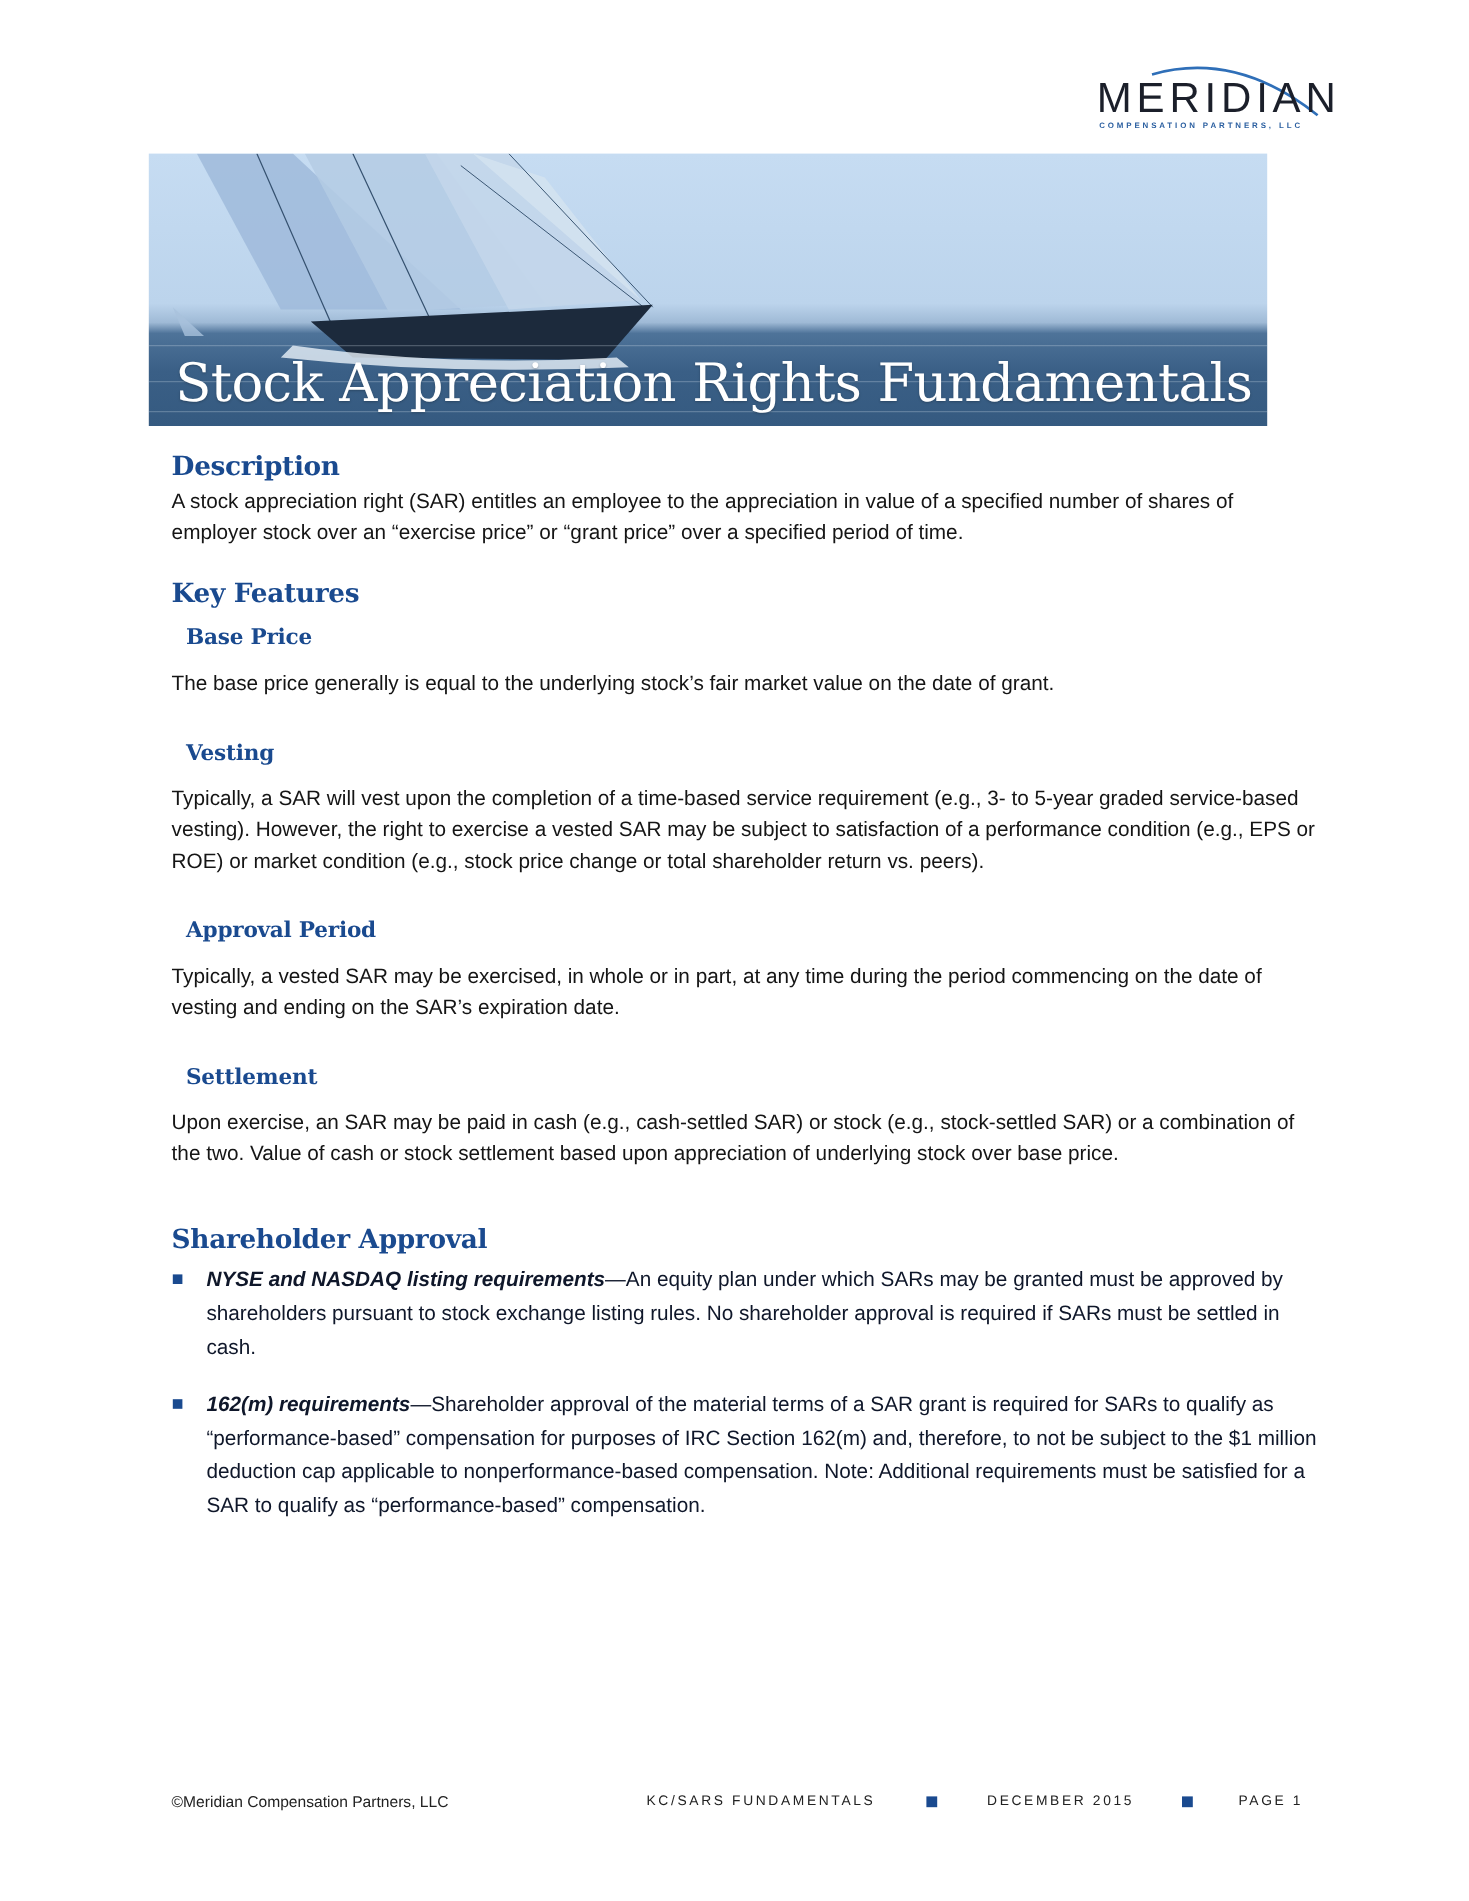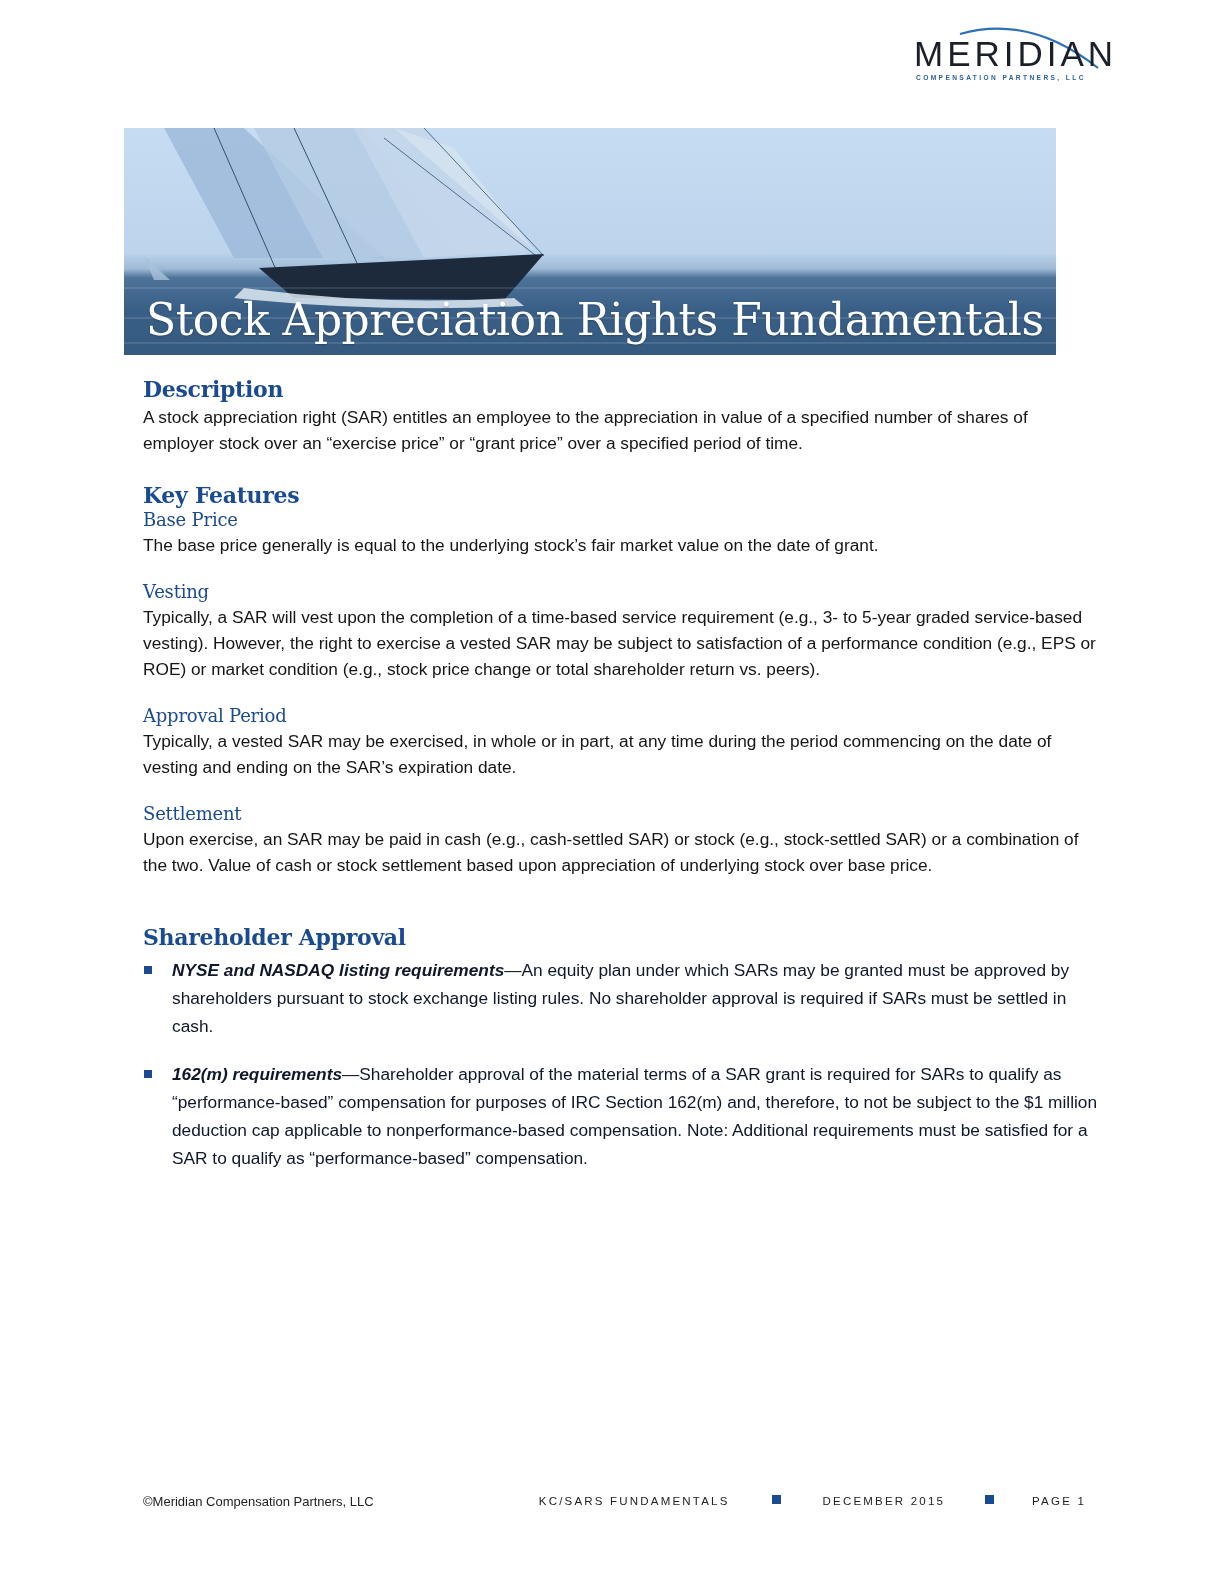--- a/index.html
+++ b/index.html
@@ -1,52 +1,52 @@
 <!DOCTYPE html>
 <html><head>
 <meta charset="utf-8">
 <style>
   html, body { margin: 0; padding: 0; background: #ffffff; }
   body { width: 1224px; height: 1584px; position: relative; overflow: hidden;
          font-family: "Liberation Sans", sans-serif; color: #111; }
 
   
-  .logo { position: absolute; left: 900px; top: 16px; width: 210px; height: 70px; text-decoration: underline; }
+  .logo { position: absolute; left: 900px; top: 44px; width: 210px; height: 70px; text-decoration: underline; }
   .logo svg { position: absolute; left: 0; top: 0; }
   .logo-word { position: absolute; left: 14px; top: 18px; font-family: "Liberation Sans", sans-serif;
                font-size: 35px; letter-spacing: 4px; color: #1b1f2a; font-weight: normal; }
   .logo-sub { position: absolute; left: 16px; top: 58px; font-size: 6.6px; letter-spacing: 2.4px;
               color: #2b5fa0; font-weight: bold; white-space: nowrap; }
 
   
   .banner { position: absolute; left: 124px; top: 128px; width: 932px; height: 227px; overflow: hidden;
             background: linear-gradient(180deg, #c6dcf2 0%, #bcd4ec 55%, #9fbad6 62%, #4e7399 66%, #3a5f86 80%, #355a80 100%); }
   .banner svg { position: absolute; left: 0; top: 0; }
   .banner-title { position: absolute; left: 22px; top: 166px; font-family: "DejaVu Serif", serif;
                   font-size: 44px; color: #ffffff; letter-spacing: -0.5px; white-space: nowrap;
                   text-shadow: 0 1px 2px rgba(0,0,0,0.25); }
 
   
   .content { position: absolute; left: 143px; top: 374px; width: 960px; }
   .h1 { font-family: "DejaVu Serif", serif; font-weight: bold; color: #1a4a8f; font-size: 22px;
         line-height: 30px; margin: 0; letter-spacing: -0.3px; }
-  .h2 { font-family: "DejaVu Serif", serif; font-weight: normal; color: #1a4a8f; font-size: 18px;
-        line-height: 24px; margin: 0; letter-spacing: -0.2px; }
+  .h2 { font-family: "DejaVu Serif", serif; font-weight: bold; color: #1a4a8f; font-size: 18px;
+        line-height: 24px; margin: 12px; letter-spacing: -0.2px; }
   .p { font-size: 17.3px; line-height: 26px; margin: 0; color: #151515; }
   .gap-sm { height: 22px; }
   .gap-md { height: 26px; }
 
   ul.bullets { list-style: none; margin: 4px 0 0 0; padding: 0; }
   ul.bullets li { position: relative; padding-left: 29px; font-size: 17.3px; line-height: 28px; color: #0f172a; margin-bottom: 20px; }
   ul.bullets li .sq { position: absolute; left: 1px; top: 10px; width: 8px; height: 8px; background: #1a4a8f; }
   ul.bullets li .lead { font-weight: bold; font-style: italic; }
 
   
   .footer-left { position: absolute; left: 143px; top: 1494px; font-size: 13px; color: #222; }
-  .footer-right { position: absolute; right: 138px; top: 1495px; font-size: 11.5px; letter-spacing: 2.2px; color: #222; display: flex; white-space: nowrap; gap: 32px; }
+  .footer-right { position: absolute; right: 138px; top: 1495px; font-size: 11.5px; letter-spacing: 2.2px; color: #222; display: flex; align-items: center; white-space: nowrap; gap: 32px; }
   .footer-right .sq { display: inline-block; width: 9px; height: 9px; background: #1a4a8f; margin: 0 10px; }
   .footer-right .sq.tight { margin: 0 6px 0 8px; }
 </style>
 </head>
 <body>
 
 <div class="logo">
   <svg width="210" height="70">
     <path d="M60 18 Q130 -2 198 52" stroke="#2f6fb8" stroke-width="2.2" fill="none"></path>
   </svg>

